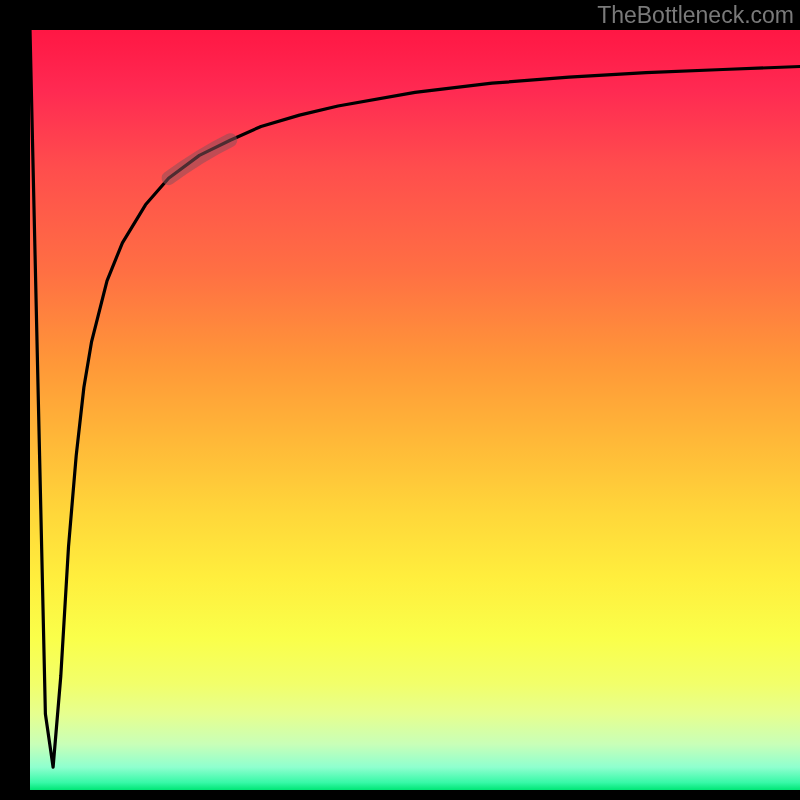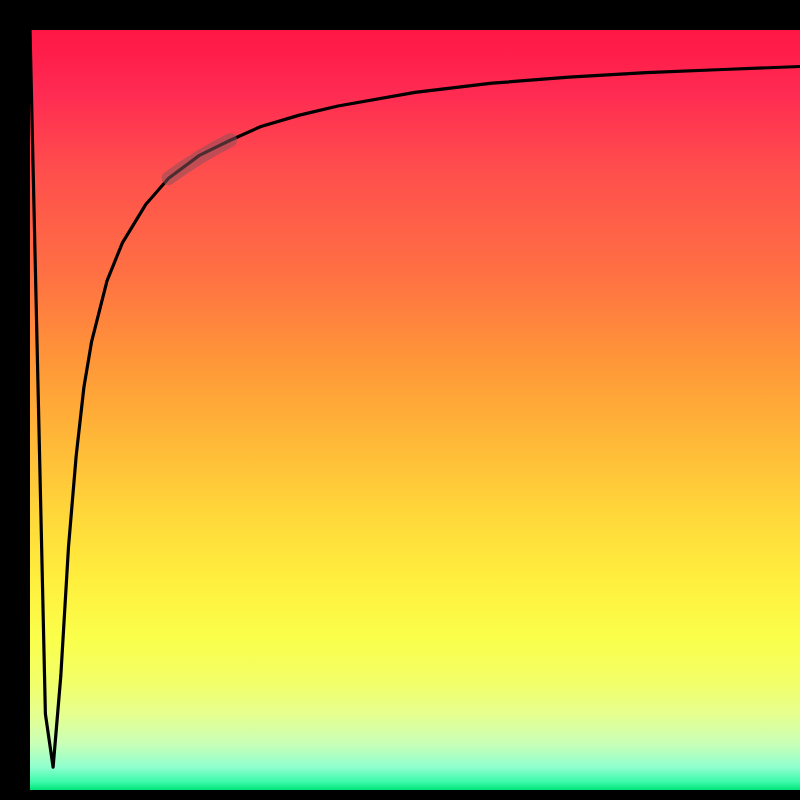--- a/index.html
+++ b/index.html
@@ -66,14 +66,15 @@
 
   <div class="plot-area">
 
     <svg class="curve" viewBox="0 0 770 760" preserveAspectRatio="none">
       <path d="M0.0 0.0 L7.7 342.0 L15.4 684.0 L23.1 737.2 L30.8 646.0 L38.5 516.8 L46.2 425.6 L53.9 357.2 L61.6 311.6 L77.0 250.8 L92.4 212.8 L115.5 174.8 L138.6 148.2 L169.4 125.4 L200.2 110.2 L231.0 96.5 L269.5 85.1 L308.0 76.0 L385.0 62.3 L462.0 53.2 L539.0 47.1 L616.0 42.6 L693.0 39.5 L770.0 36.5" fill="none" stroke="#000" stroke-width="3.2" stroke-linecap="round" stroke-linejoin="round"></path>
       <path d="M138.6 148.2 Q169.4 125.4 200.2 110.2" fill="none" stroke="rgba(140,80,90,0.55)" stroke-width="14" stroke-linecap="round"></path>
     </svg>
 
   </div>
 
+  <div class="watermark">TheBottleneck.com</div>
 
 </div>
 
 </body></html>

